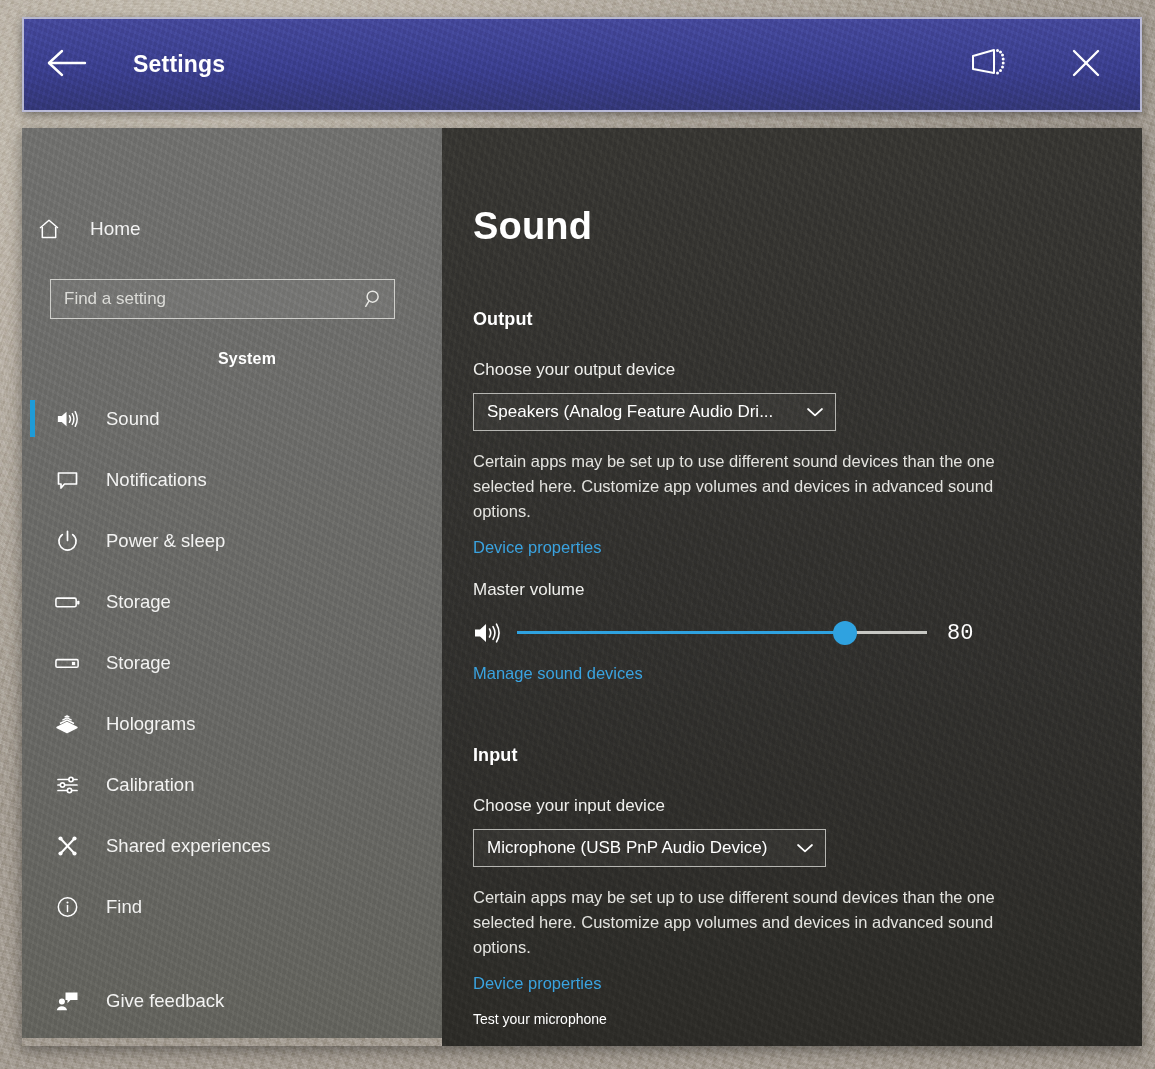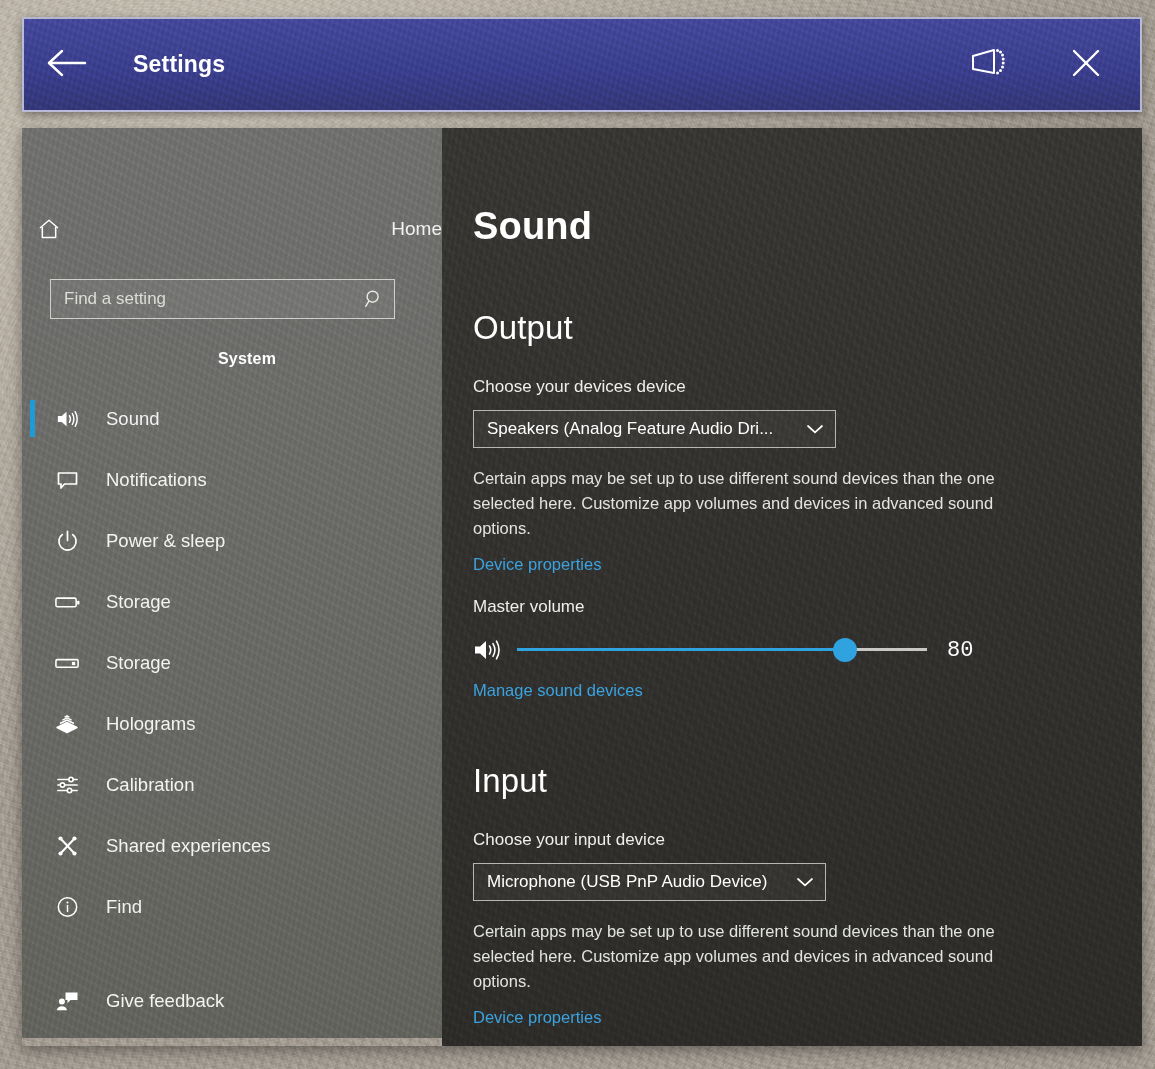--- a/index.html
+++ b/index.html
@@ -98,21 +98,20 @@
     overflow: hidden;
   }
   #sidebar-inner { padding: 0 0 0 0; }
 
   .home-row {
     display: flex; align-items: center;
     height: 52px;
     padding-left: 12px;
     cursor: pointer;
     margin-top: 55px;
-    justify-content: space-between;
   }
   .home-row .ico { width: 30px; display: flex; justify-content: center; }
   .home-row .lbl {
     color: #f2f2f2; font-size: 19px; margin-left: 26px; font-weight: 400;
   }
 
   #search-wrap {
     margin: 24px 0 0 28px;
     width: 345px; height: 40px;
     border: 1px solid #cfcfcb;
@@ -181,21 +180,21 @@
     background-blend-mode: overlay, overlay, overlay, normal;
     padding: 0 0 0 31px;
     overflow: hidden;
   }
 
   #page-title {
     color: #ffffff; font-size: 38px; font-weight: 600;
     margin-top: 77px; letter-spacing: .2px;
   }
   .section-title {
-    color: #ffffff; font-size: 33px; font-weight: 400;
+    color: #ffffff; font-size: 18px; font-weight: 700;
     letter-spacing: .1px;
   }
   #output-title { margin-top: 61px; }
   #input-title  { margin-top: 62px; }
 
   .field-label {
     color: #efefec; font-size: 17px; font-weight: 400;
   }
   #output-device-label { margin-top: 30px; }
   #input-device-label  { margin-top: 30px; }
@@ -477,21 +476,21 @@
         </div>
       </div>
     </div>
 
     <div id="content">
 
       <div id="page-title">Sound</div>
 
       <div id="output-title" class="section-title">Output</div>
 
-      <div id="output-device-label" class="field-label">Choose your devices device</div>
+      <div id="output-device-label" class="field-label">Choose your output device</div>
 
       <div id="output-combo" class="combo">
         <span class="val">Speakers (Analog Feature Audio Dri...</span>
         <span class="chev">
           <svg width="18" height="12" viewBox="0 0 18 12" fill="none" stroke="#ffffff" stroke-width="1.7" stroke-linecap="round" stroke-linejoin="round">
             <path d="M2 3 L9 9.4 L16 3"></path>
           </svg>
         </span>
       </div>
 

